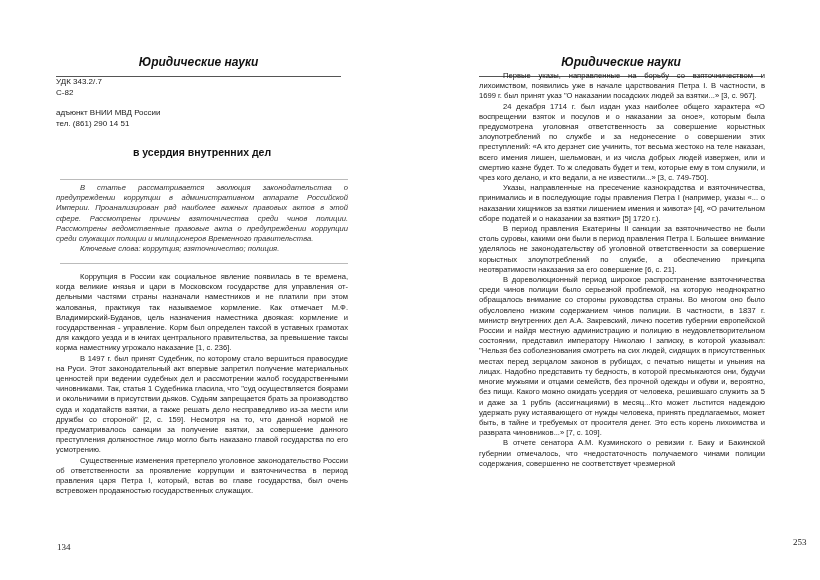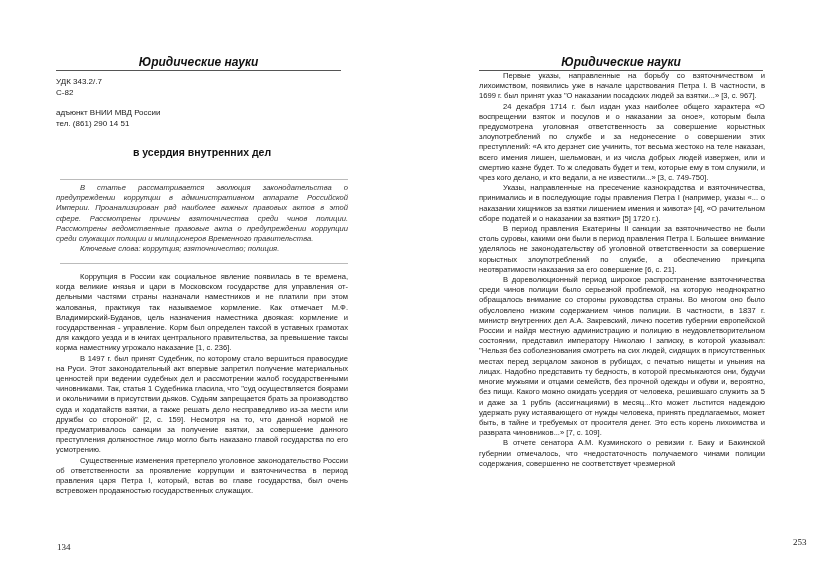--- a/index.html
+++ b/index.html
@@ -6,21 +6,21 @@
   body {
     width: 820px; height: 580px; background: #ffffff; position: relative; overflow: hidden;
     font-family: "Liberation Sans", sans-serif; color: #1a1a1a;
   }
   .page { position: absolute; top: 0; height: 560px; }
   .page-left { left: 0; width: 410px; }
   .page-right { left: 410px; width: 410px; }
   .running-head {
     position: absolute; top: 55px; font-weight: bold; font-style: italic;
     font-size: 12px; text-align: center; border-bottom: 1px solid #555;
-    padding-bottom: 1px; color: #111;
+    padding-bottom: 7px; color: #111;
   }
   .page-left .running-head { left: 56px; width: 285px; }
   .page-right .running-head { left: 69px; width: 284px; }
   .col { position: absolute; font-size: 7.6px; line-height: 10.2px; }
   .page-left .col { left: 56px; width: 292px; }
   .page-right .col { left: 69px; width: 286px; }
   .meta { top: 77px; font-size: 8px; line-height: 10.5px; }
   .meta .gap { height: 10px; }
   .author { font-weight: bold; }
   .title {

